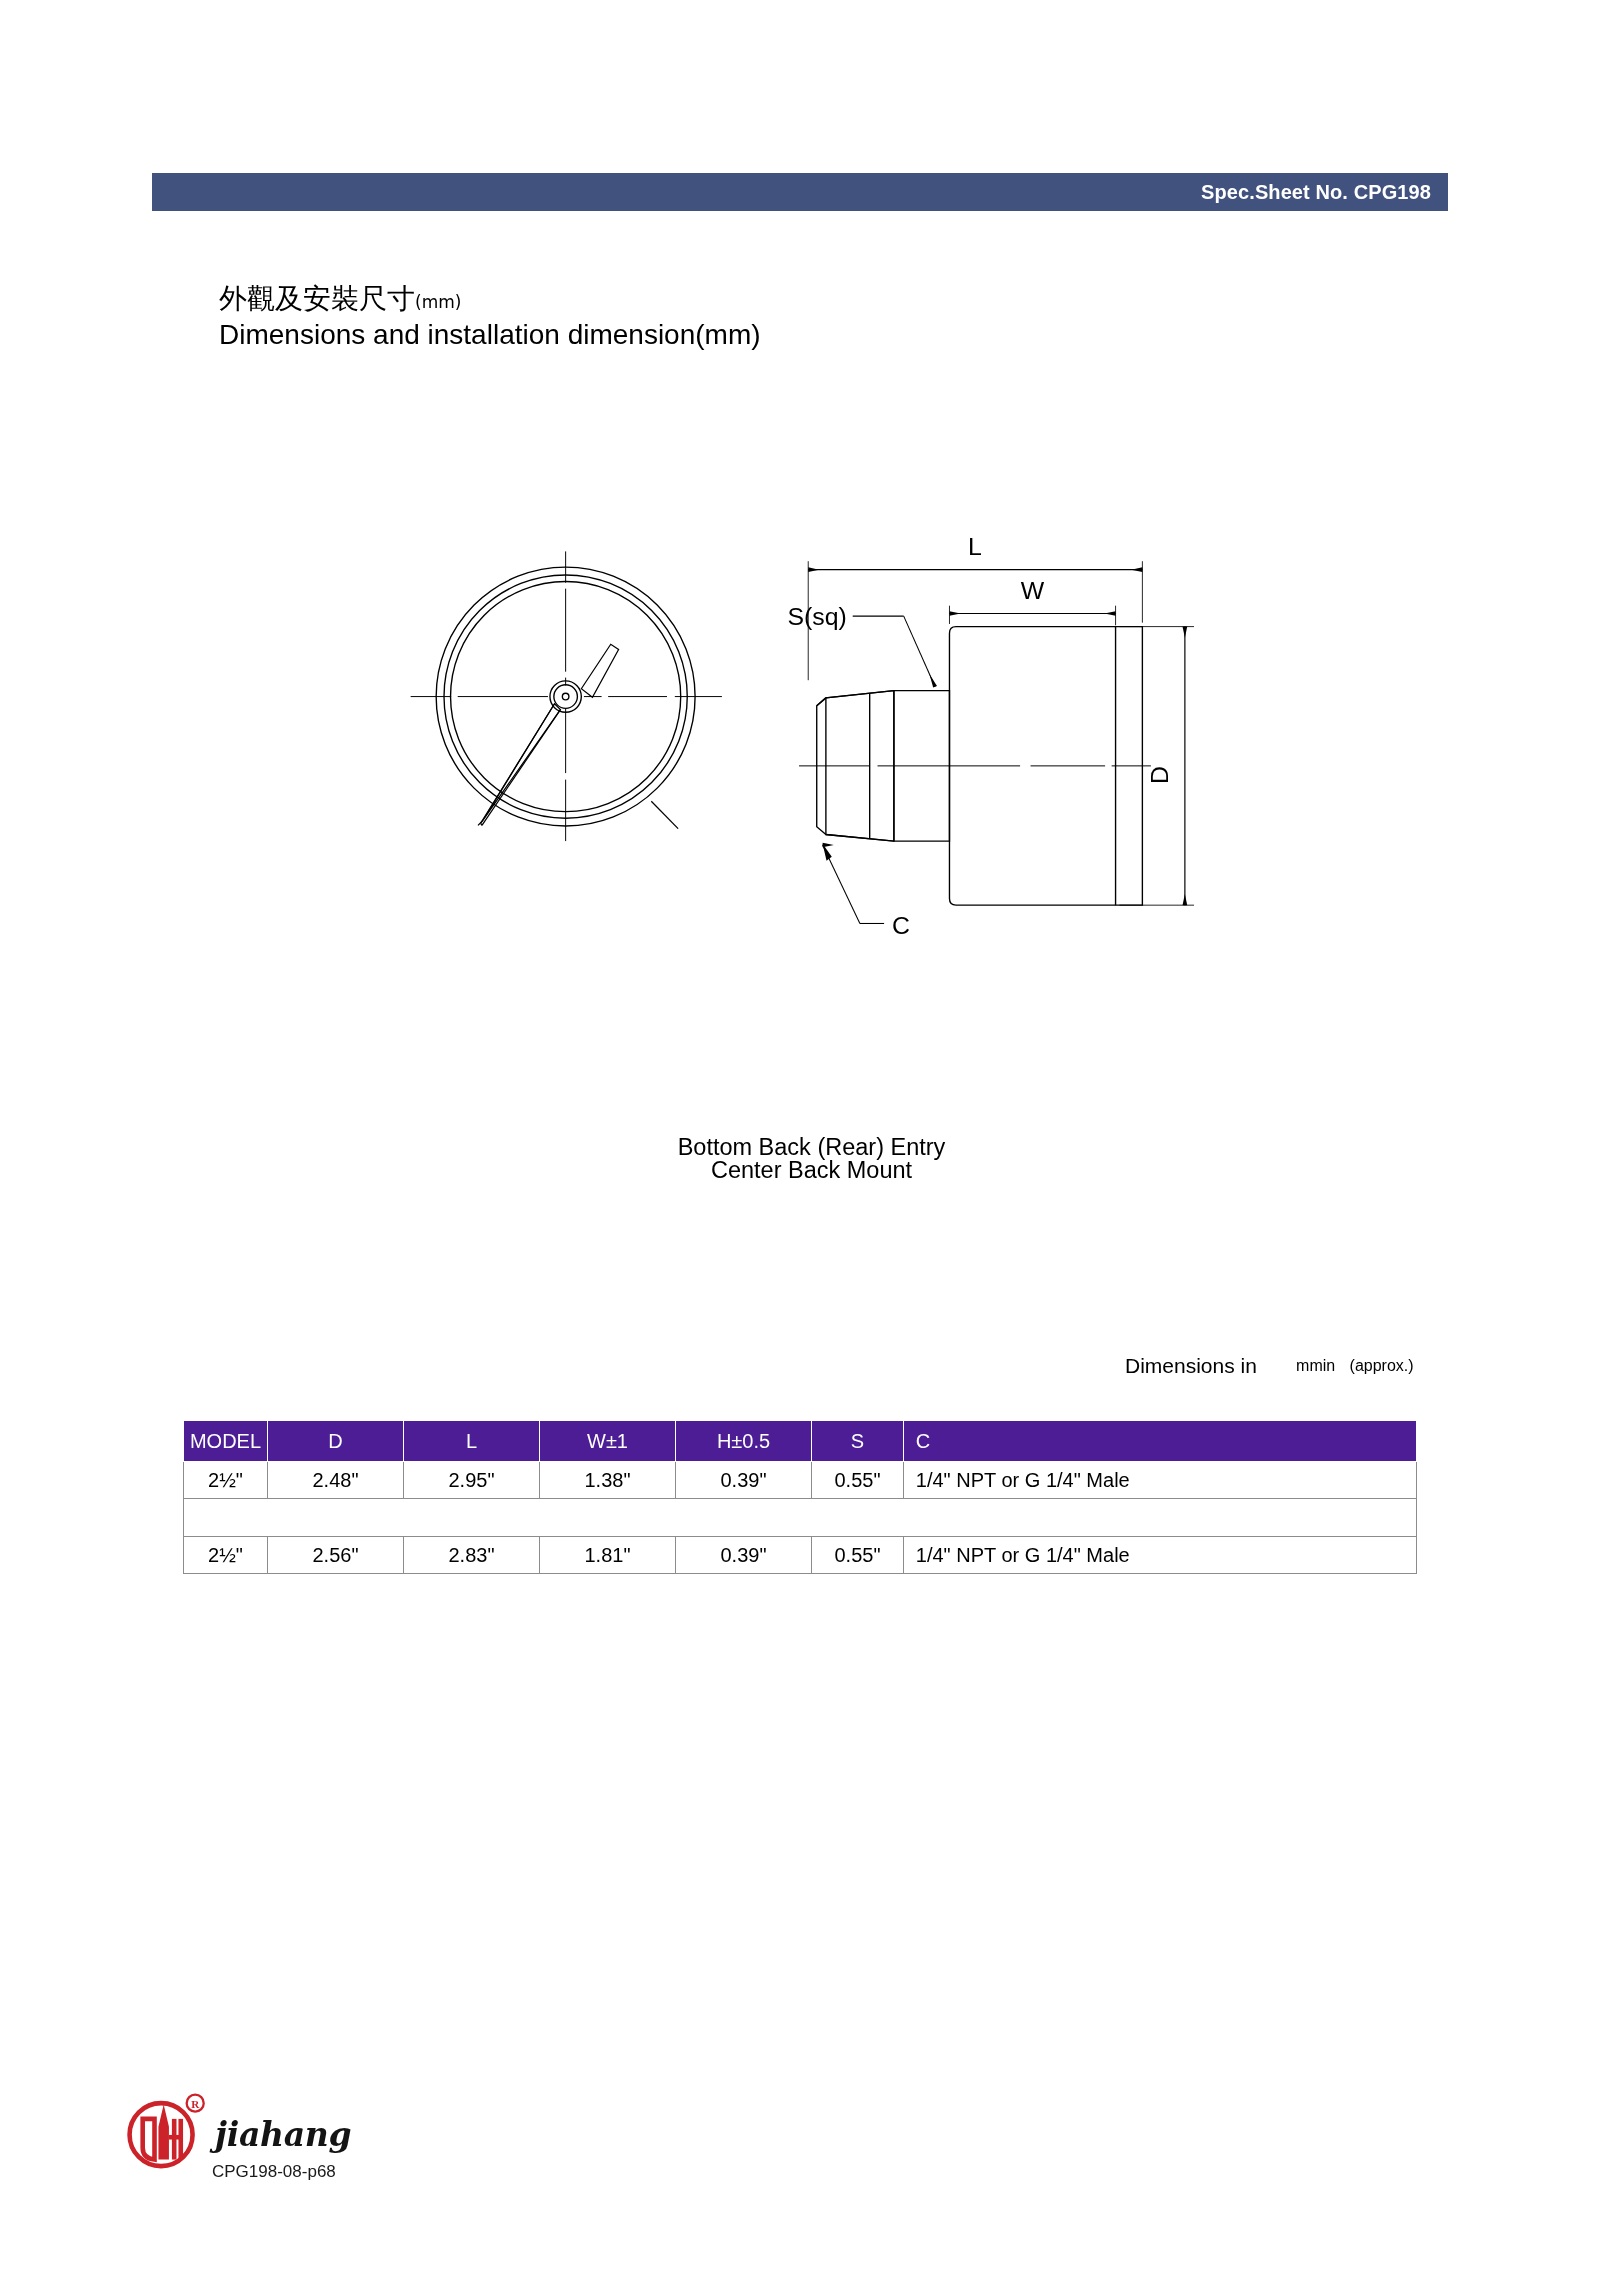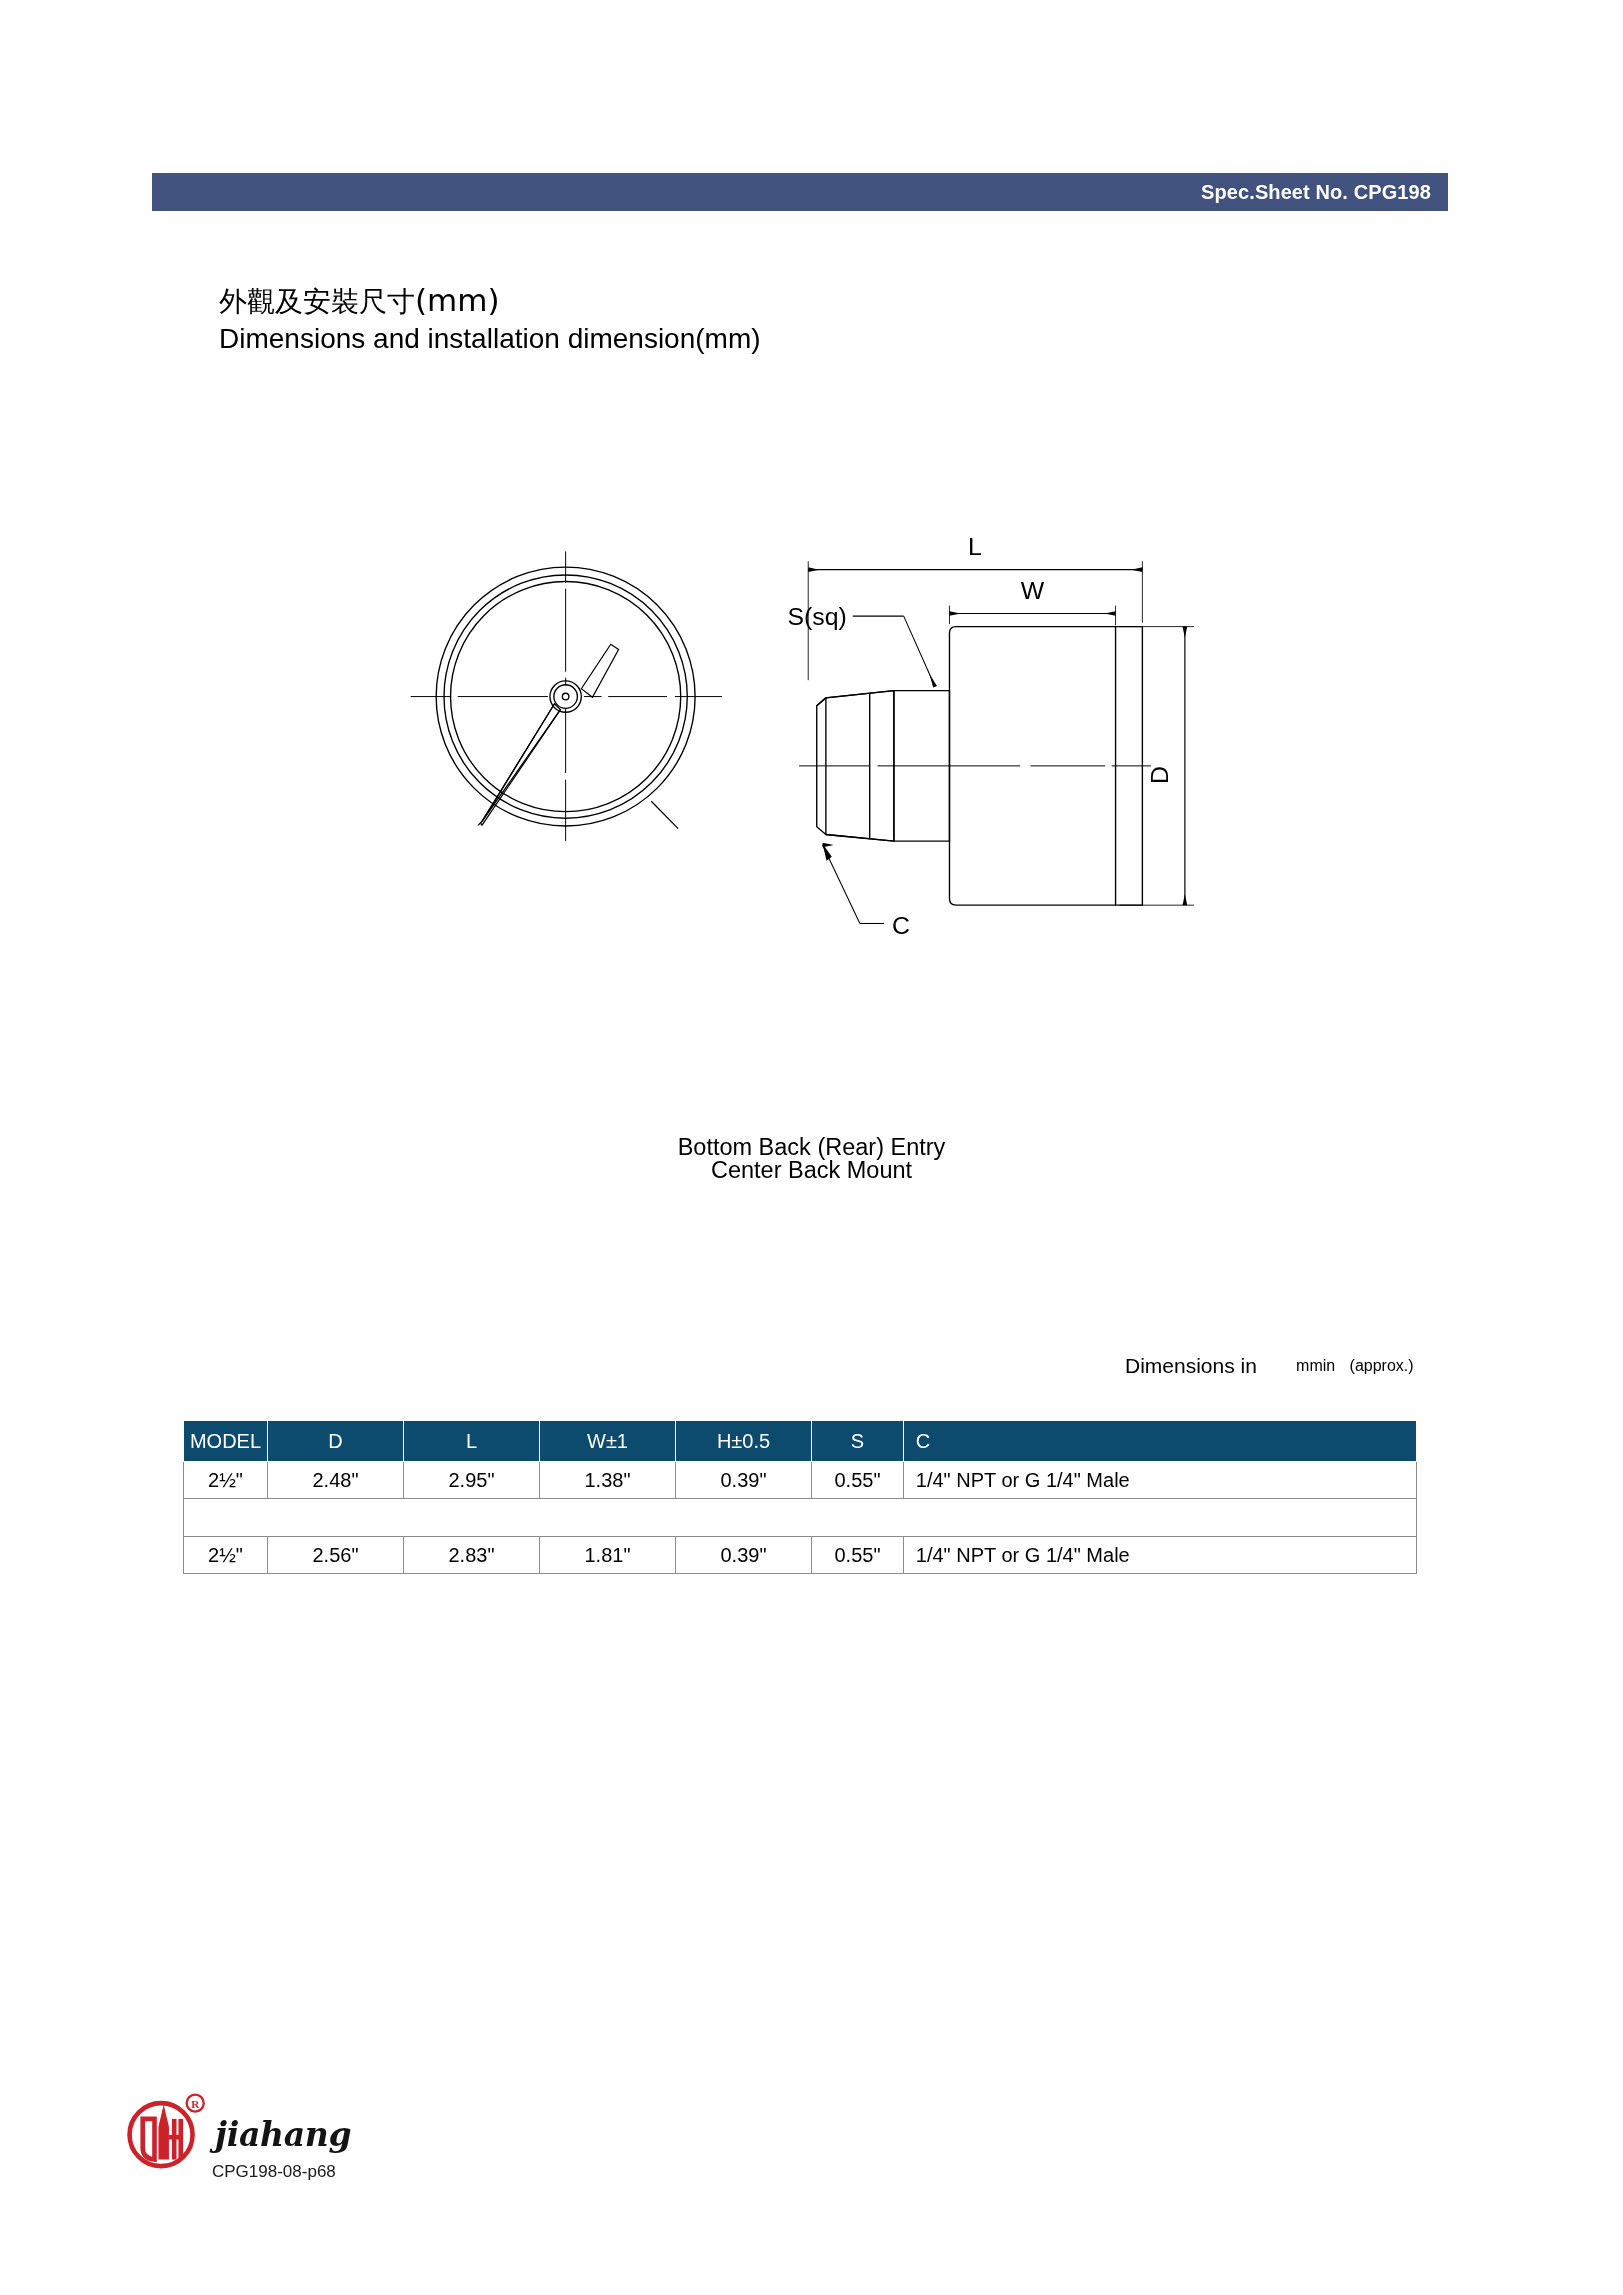--- a/index.html
+++ b/index.html
@@ -48,21 +48,21 @@
     left: 219px;
     top: 283px;
     width: 785px;
   }
   #title-cn {
     font-size: 28px;
     line-height: 1.16;
     white-space: nowrap;
     font-family: "DejaVu Sans", sans-serif;
   }
-  #title-cn .unit { font-size: 31px; text-align: center; }
+  #title-cn .unit { font-size: 17px; text-align: center; }
   #title-en {
     font-size: 28px;
     line-height: 1.16;
     margin-top: 3.9px;
     white-space: nowrap;
   }
 
   
   #drawing-area {
     position: absolute;
@@ -119,21 +119,21 @@
   #spec-table th, #spec-table td {
     border: 0.7px solid #8c8c8c;
     font-size: 20px;
     font-weight: normal;
     text-align: center;
     height: 37px;
     padding: 0 3.9px;
     box-sizing: border-box;
   }
   #spec-table thead th {
-    background: #0c4a6e;
+    background: #4c1d95;
     color: #ffffff;
     border: 0.7px solid #ffffff;
     height: 41px;
   }
   #spec-table thead th.col-c,
   #spec-table td.col-c {
     text-align: left;
     padding-left: 11.8px;
   }
   #spec-table tr.spacer td {

